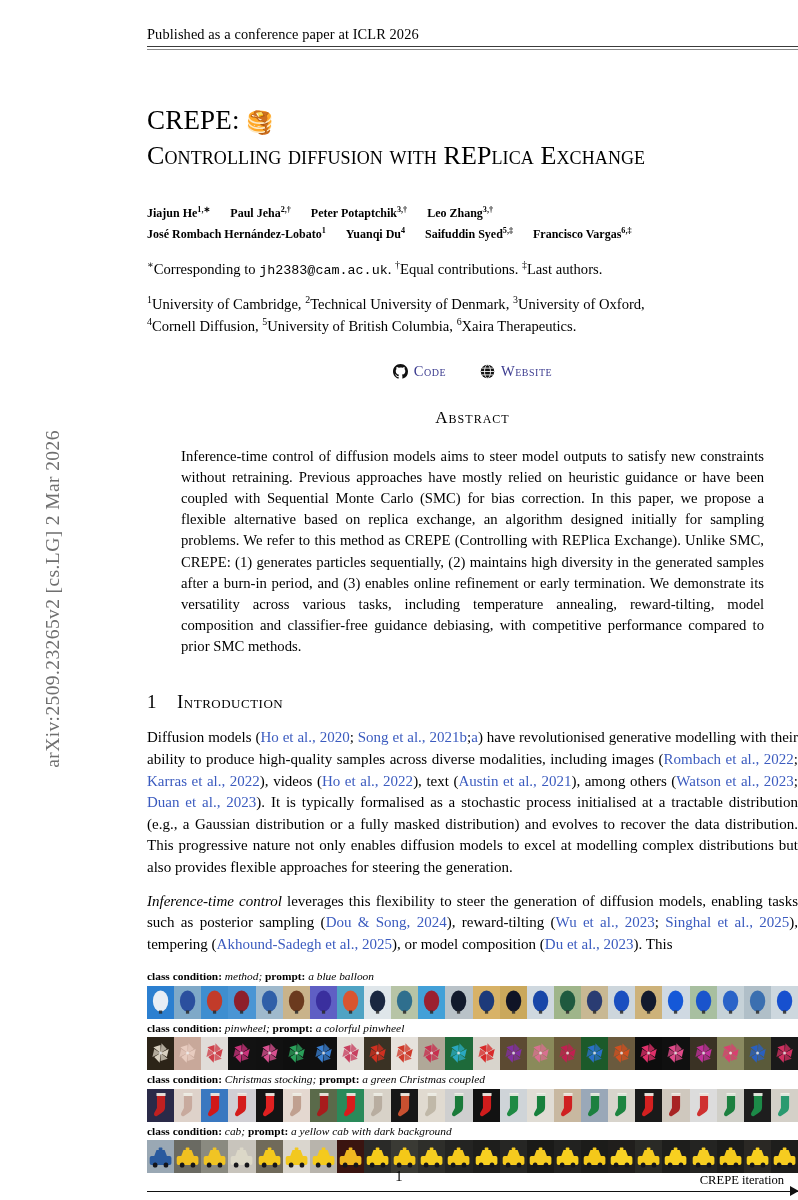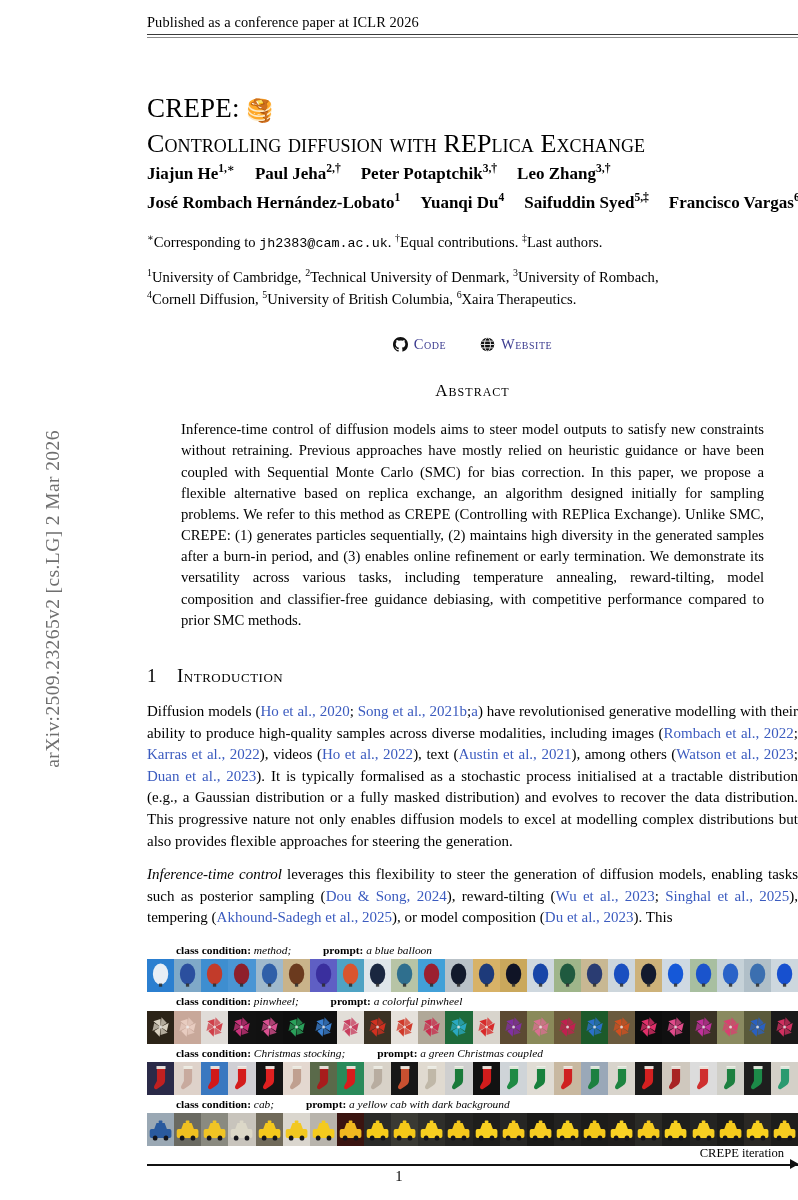--- a/index.html
+++ b/index.html
@@ -27,21 +27,21 @@
     letter-spacing: 0.4px;
     color: #6f6f6f;
     white-space: nowrap;
     text-align: center;
   }
 
   
   .page {
     position: absolute;
     left: 147px;
-    top: 4px;
+    top: 16px;
     width: 651px;
   }
 
   .running-head {
     font-size: 14.4px;
     padding-top: 10px;
     padding-bottom: 3px;
     letter-spacing: 0.1px;
   }
   .head-rule {
@@ -72,23 +72,25 @@
     font-size: 26px;
     line-height: 1.2;
     margin-top: 4px;
     font-variant: small-caps;
     letter-spacing: 0.1px;
     white-space: nowrap;
   }
 
   
   .authors {
+    margin-top: 32px;
     font-weight: bold;
-    font-size: 17px;
+    font-size: 12px;
     line-height: 1.75;
+    font-family: Liberation Serif, serif;
   }
   .authors .row { white-space: nowrap; }
   .authors .gap { display: inline-block; width: 20px; }
   sup { font-size: 0.68em; font-weight: inherit; vertical-align: super; }
 
   .corresp {
     margin-top: 13px;
     font-size: 14.6px;
     line-height: 1.5;
   }
@@ -166,21 +168,21 @@
     margin-top: 14px;
     width: 651px;
   }
   .strip-group { margin-bottom: 2px; }
   .strip-caption {
     font-size: 11.4px;
     line-height: 1.35;
     padding-bottom: 1px;
     white-space: nowrap;
   }
-  .strip-caption b { font-weight: bold; margin-left: 29px; }
+  .strip-caption b { font-weight: bold; }
   .strip-caption i { font-style: italic; }
   .strip {
     display: flex;
     width: 651px;
     height: 33px;
     overflow: hidden;
   }
   .tile {
     flex: 1 1 0;
     height: 33px;
@@ -252,21 +254,21 @@
     </div>
   </div>
 
   <div class="corresp">
     <sup>∗</sup><span>Corresponding to </span><span class="mono">jh2383@cam.ac.uk</span><span>.</span>
     <sup>†</sup><span>Equal contributions.</span>
     <sup>‡</sup><span>Last authors.</span>
   </div>
 
   <div class="affils">
-    <div><sup>1</sup><span>University of Cambridge, </span><sup>2</sup><span>Technical University of Denmark, </span><sup>3</sup><span>University of Rombach,</span></div>
+    <div><sup>1</sup><span>University of Cambridge, </span><sup>2</sup><span>Technical University of Denmark, </span><sup>3</sup><span>University of Oxford,</span></div>
     <div><sup>4</sup><span>Cornell Diffusion, </span><sup>5</sup><span>University of British Columbia, </span><sup>6</sup><span>Xaira Therapeutics.</span></div>
   </div>
 
   <div class="links">
     <a class="link-item" href="#">
       <span>
         <svg class="icon-svg" width="15" height="15" viewBox="0 0 16 16" aria-hidden="true">
           <path fill="#111111" d="M8 0C3.58 0 0 3.58 0 8c0 3.54 2.29 6.53 5.47 7.59.4.07.55-.17.55-.38
             0-.19-.01-.82-.01-1.49-2.01.37-2.53-.49-2.69-.94-.09-.23-.48-.94-.82-1.13-.28-.15-.68-.52-.01-.53.63-.01
             1.08.58 1.23.82.72 1.21 1.87.87 2.33.66.07-.52.28-.87.51-1.07-1.78-.2-3.64-.89-3.64-3.95

